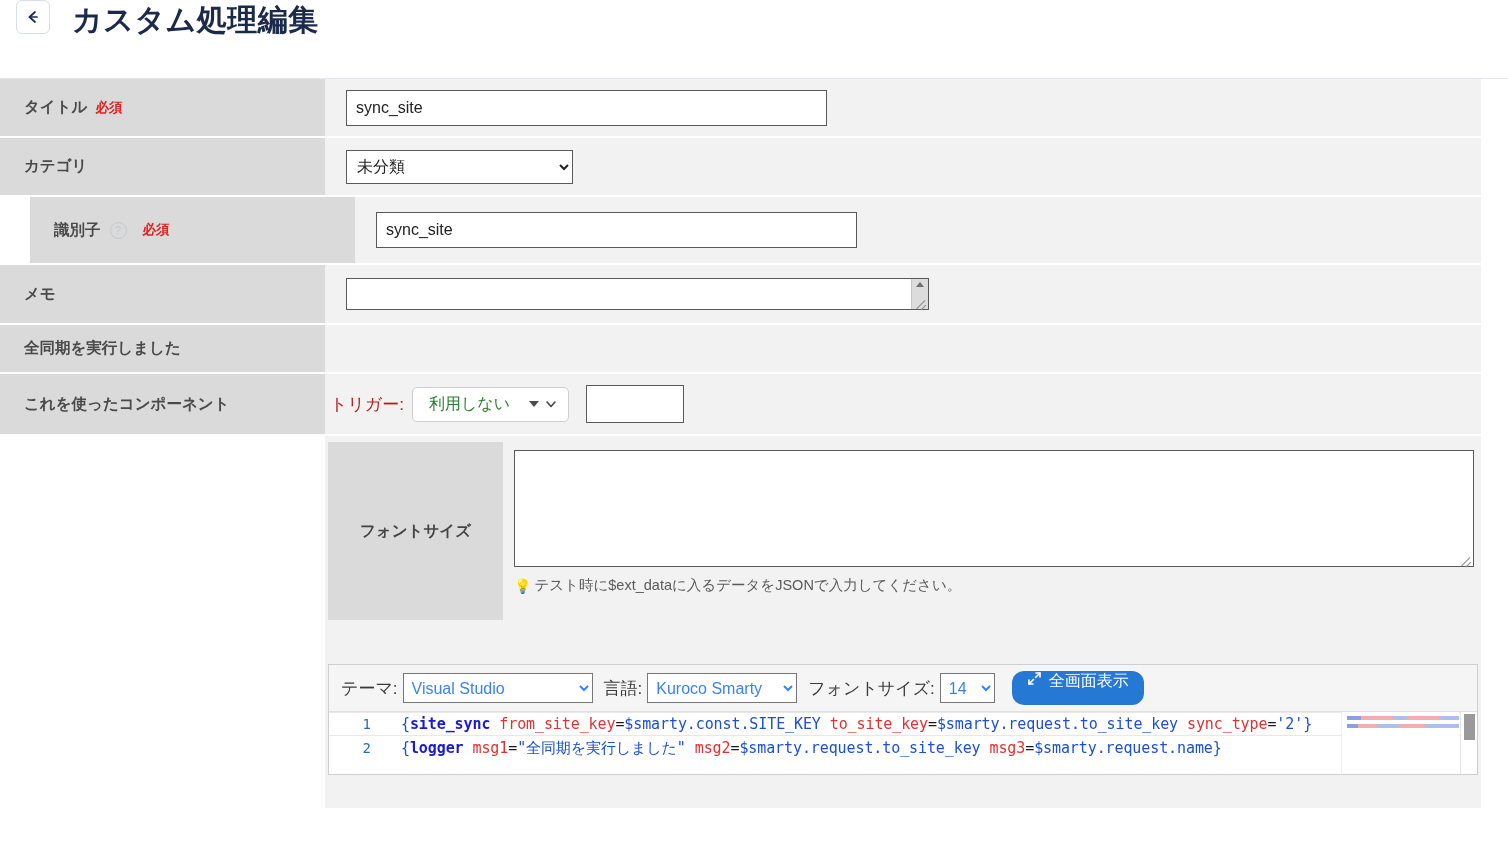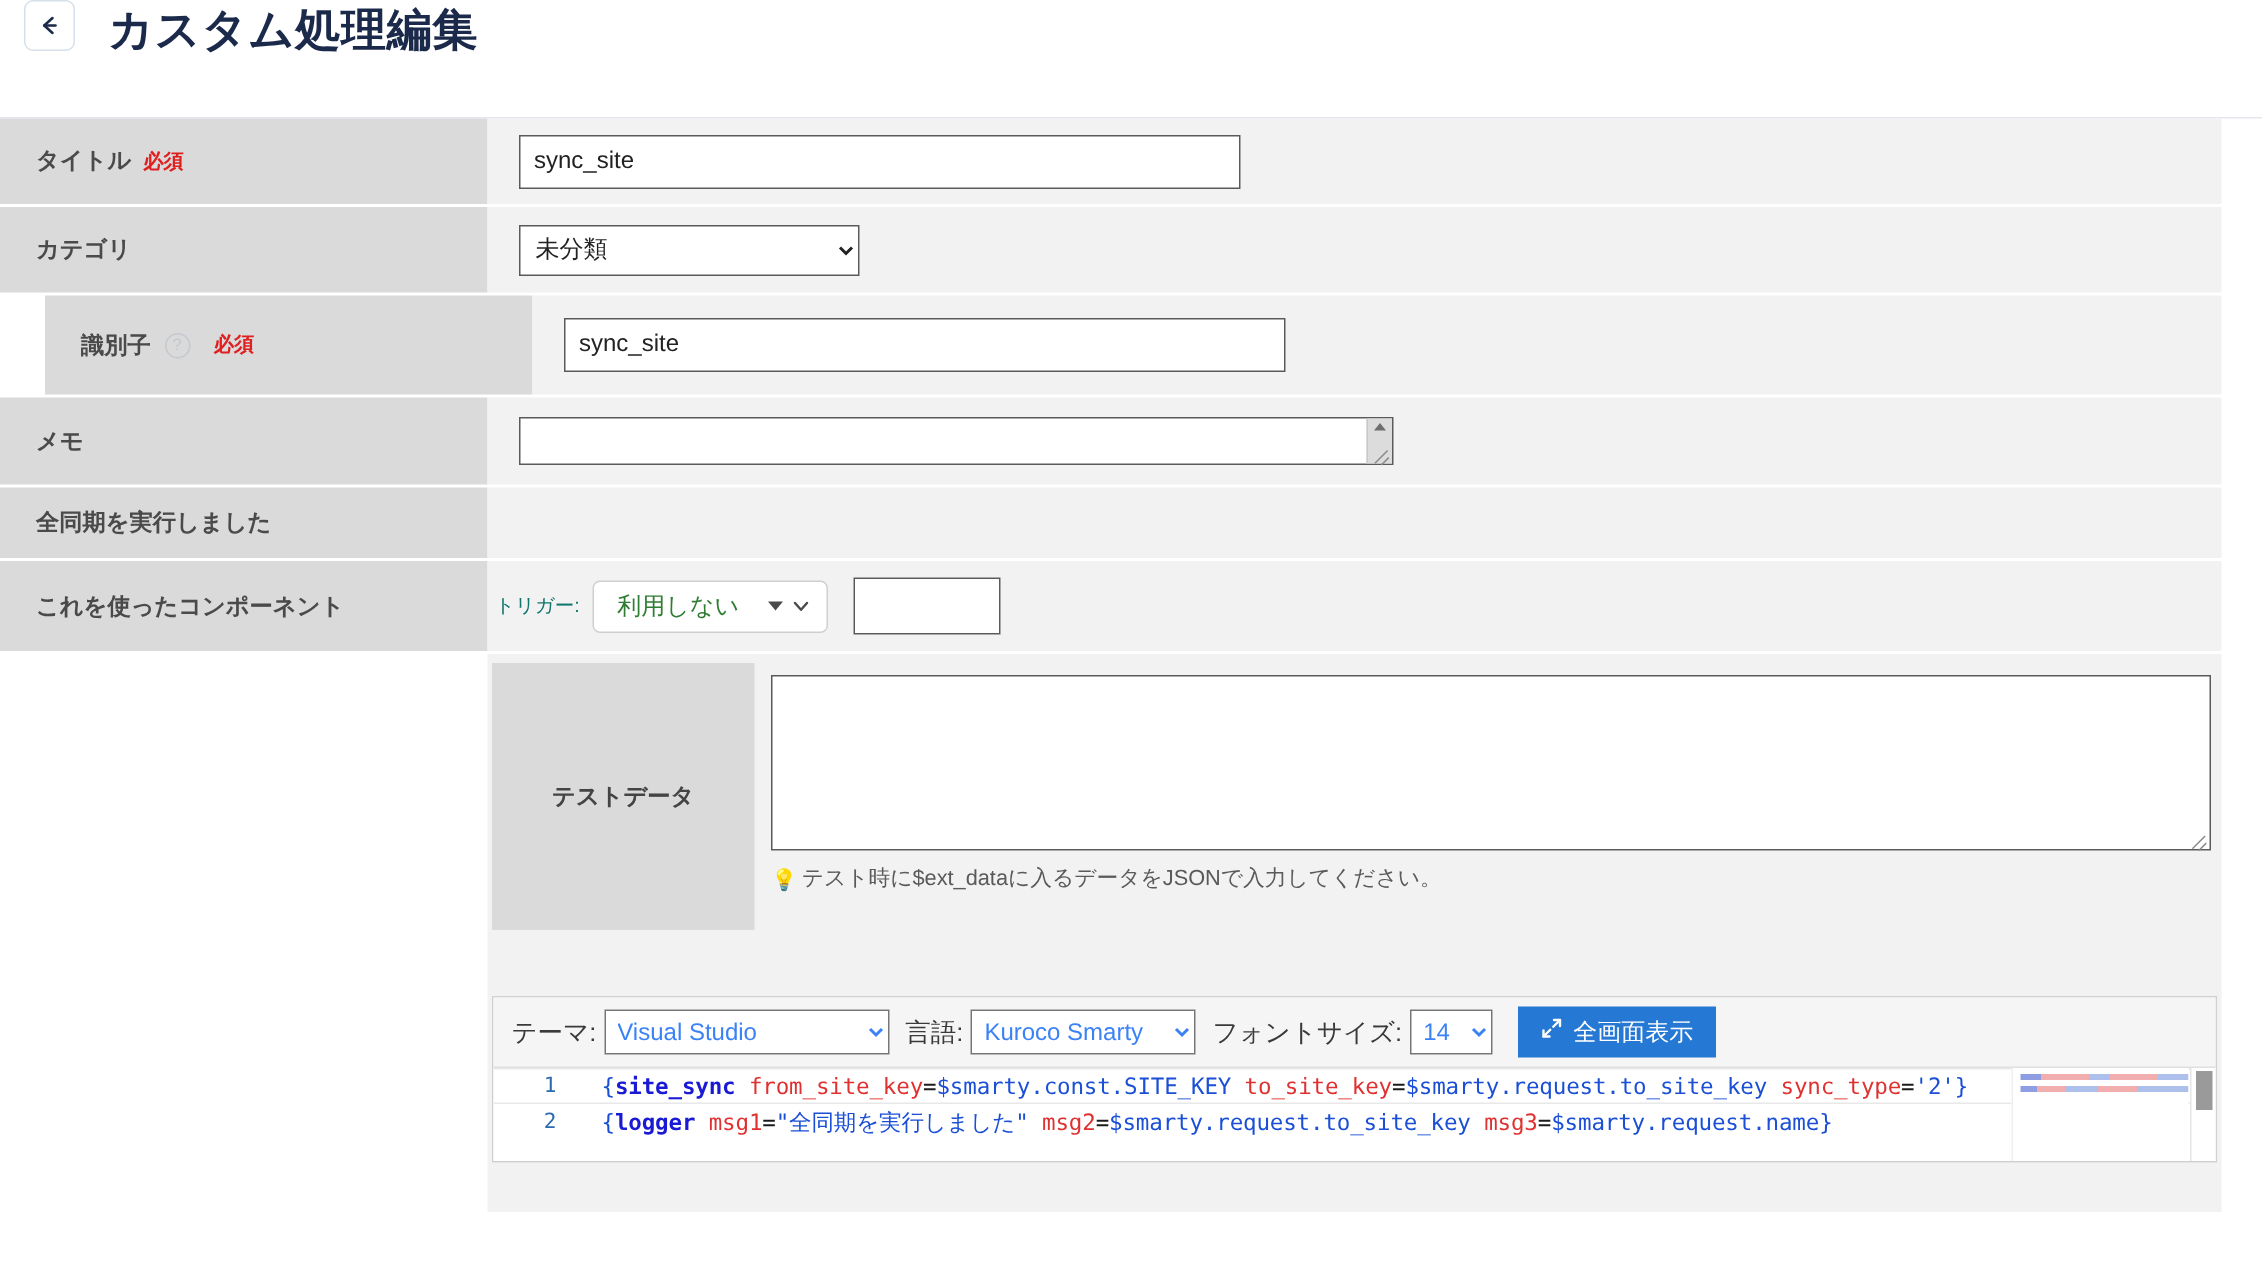--- a/index.html
+++ b/index.html
@@ -151,22 +151,22 @@
   .grip i:nth-child(1) { width: 12px; right: 0px; bottom: 3px; }
   .grip i:nth-child(2) { width: 7px;  right: 0px; bottom: 0px; }
 
   
   .trigger-area {
     display: flex;
     align-items: center;
     margin-left: 5px;
   }
   .trigger-label {
-    font-size: 13px;
-    color: #0f766e;
+    font-size: 17px;
+    color: #b91c1c;
     margin-left: 0;
   }
   .trigger-select {
     margin-left: 8px;
     height: 35px;
     min-width: 157px;
     background: #ffffff;
     border: 1px solid #cfcfcf;
     border-radius: 5px;
     display: flex;
@@ -249,26 +249,26 @@
     outline: none;
   }
   .sel-theme { width: 190px; margin-right: 11px; }
   .sel-lang  { width: 150px; margin-right: 11px; }
   .sel-size  { width: 55px;  margin-right: 17px; }
   .fullscreen-btn {
     height: 34px;
     background: #2578d4;
     color: #ffffff;
     border: none;
-    border-radius: 0;
+    border-radius: 12px;
     font-size: 16px;
     font-family: "Liberation Sans", sans-serif;
     padding: 0 15px;
     display: flex;
-    align-items: center;
+    align-items: flex-start;
     gap: 7px;
     cursor: pointer;
   }
   .code-area {
     position: relative;
     height: 62px;
     background: #ffffff;
     overflow: hidden;
     font-family: "DejaVu Sans Mono", "Liberation Mono", monospace;
     font-size: 15px;
@@ -423,21 +423,21 @@
         <input class="trigger-input" type="text" value="" style="">
       </div>
     </div>
   </div>
 
   <div class="row r-rest">
     <div class="lbl"></div>
     <div class="val">
 
       <div class="test-block">
-        <div class="test-label">テストデータ</div>
+        <div class="test-label">フォントサイズ</div>
         <div class="test-right">
           <div class="test-textarea">
             <div class="grip">
                 <i></i>
                 <i></i>
               </div>
           </div>
           <div class="hint">
             <span class="bulb">💡</span>
             <span>テスト時に$ext_dataに入るデータをJSONで入力してください。</span>

